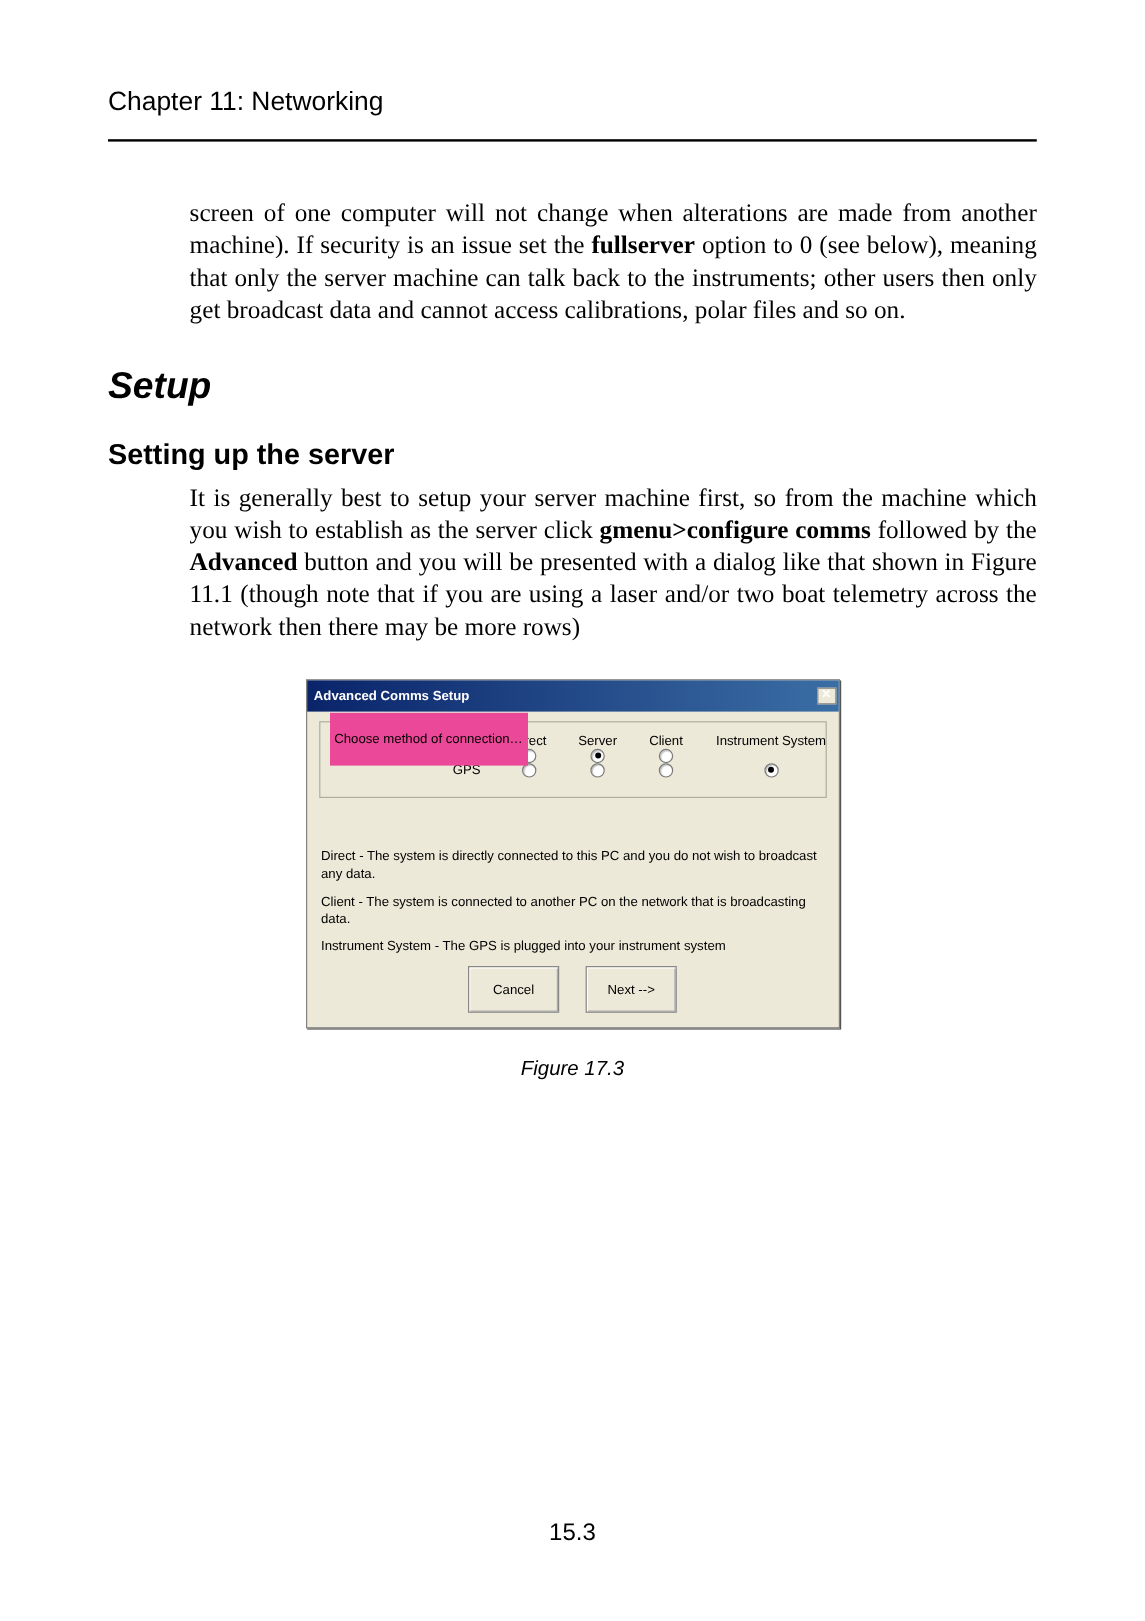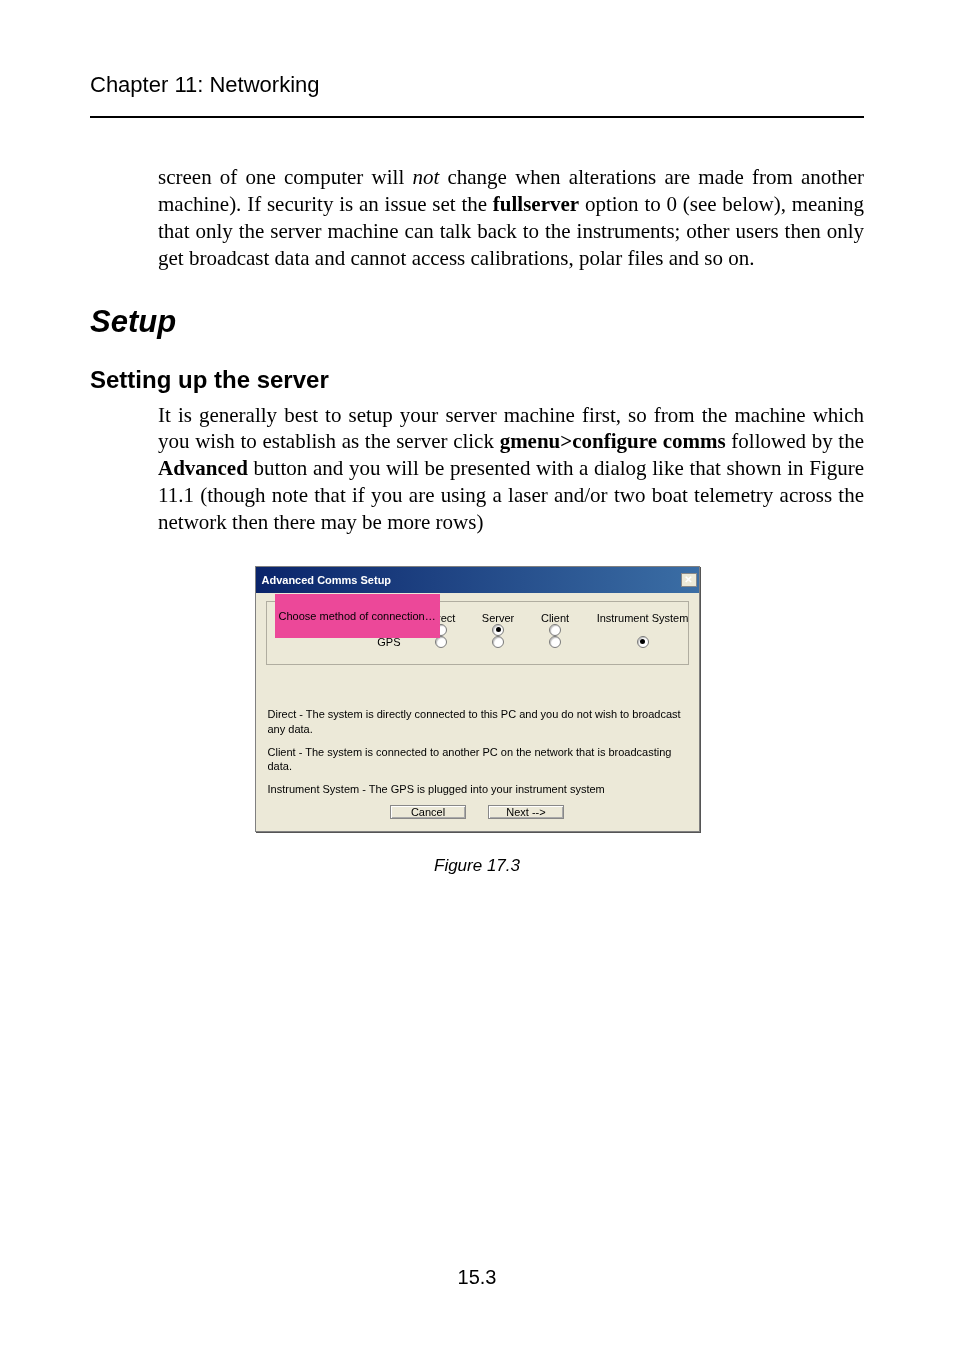--- a/index.html
+++ b/index.html
@@ -23,21 +23,21 @@
     }
     .intro-para {
       font-family: 'Times New Roman', Georgia, serif;
       font-size: 21px;
       line-height: 1.28;
       text-align: justify;
       margin-left: 68px;
       margin-right: 0;
       margin-bottom: 32px;
     }
-    .intro-para .italic { font-style: italic; }
+    .intro-para .italic { }
     .intro-para .bold { font-weight: bold; }
     .section-h1 {
       font-family: Verdana, Geneva, sans-serif;
       font-size: 31px;
       font-weight: bold;
       font-style: italic;
       margin-bottom: 26px;
     }
     .section-h2 {
       font-family: Verdana, Geneva, sans-serif;
@@ -118,21 +118,21 @@
       background: #fff; border: 1px solid #7a7a7a;
       box-shadow: inset 1px 1px 1px rgba(0,0,0,0.25);
       display:flex;align-items:center;justify-content:center;
     }
     .radio.sel::after {
       content:""; width:5px;height:5px;border-radius:50%;background:#000;
     }
     .desc-block { font-size: 11px; line-height: 1.35; margin-bottom: 8px; padding: 0 2px;}
     .btnrow { display:flex; justify-content:center; gap:22px; margin-top:6px; }
     .winbtn {
-      min-width: 76px; height: 14px;
+      min-width: 76px; height: 39px;
       border: 1px solid #888;
       background: #ece9d8;
       font-family: Tahoma, Arial, sans-serif;
       font-size: 11px;
       box-shadow: 1px 1px 0 #fff inset, -1px -1px 0 #aaa inset;
       display:flex;align-items:center;justify-content:center;
     }
     .caption {
       text-align: center;
       font-family: Arial, Helvetica, sans-serif;

